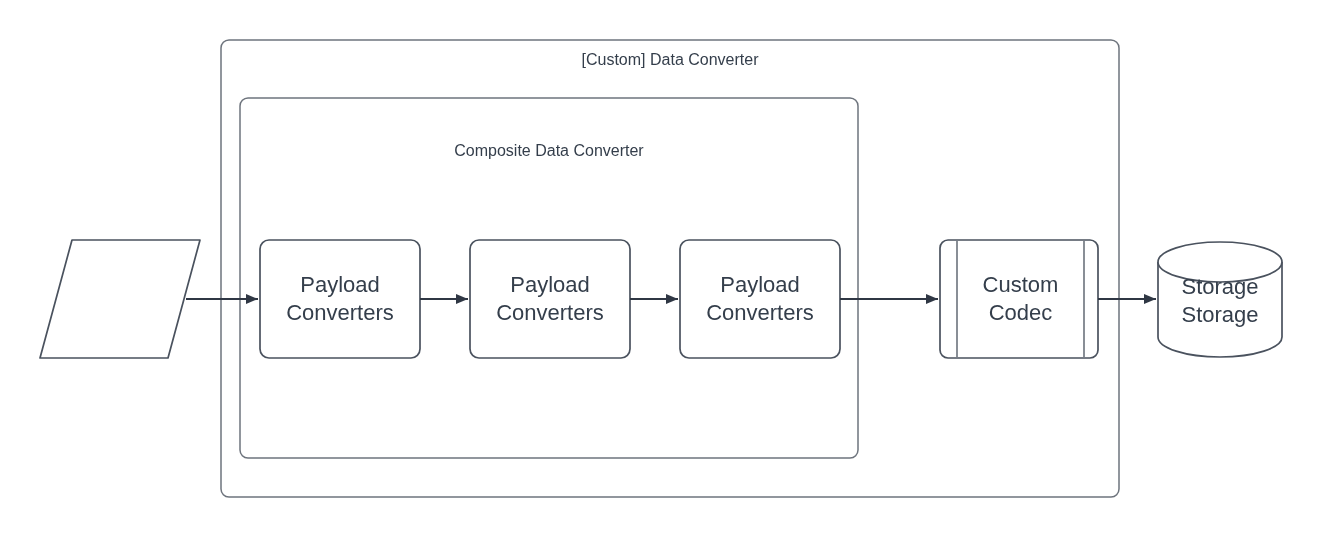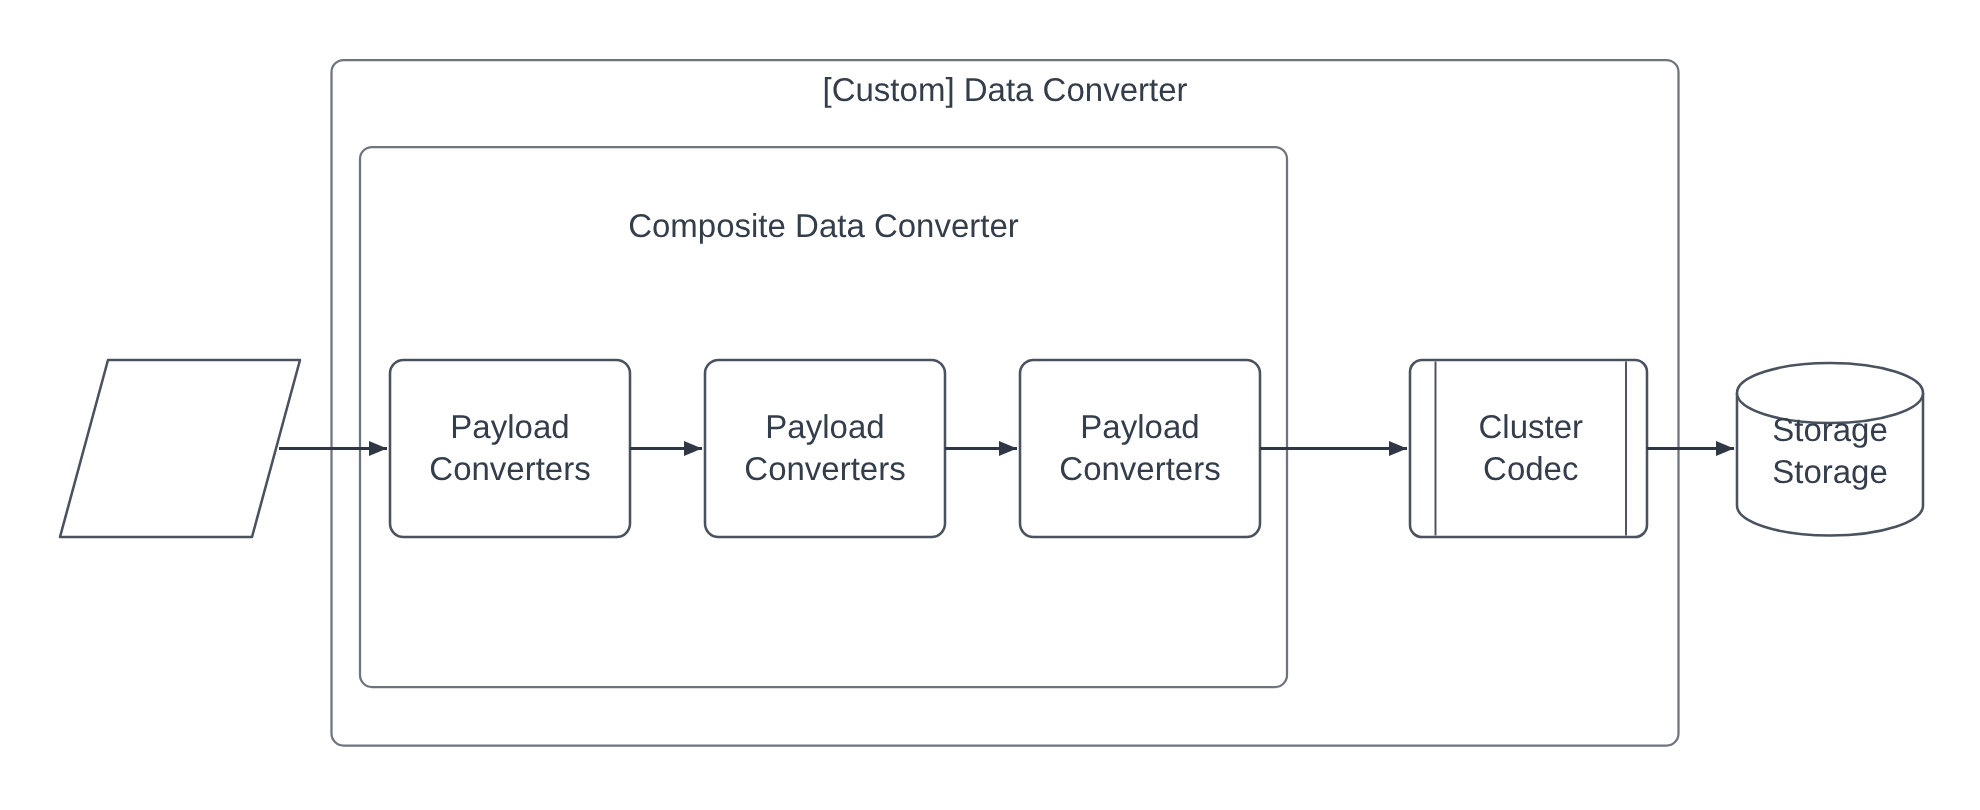--- a/index.html
+++ b/index.html
@@ -52,21 +52,21 @@
     text-align: center;
     color: var(--text);
     font-size: 22px;
     line-height: 28px;
   }
   .label span { display: inline-block; text-align: center; }
   .container-title {
     position: absolute;
     text-align: center;
     color: var(--text);
-    font-size: 22px;
+    font-size: 16px;
     line-height: 28px;
   }
 </style>
 </head>
 <body>
 
 <div class="stage">
 
   <svg width="1320" height="540" viewBox="0 0 1320 540">
     <defs>
@@ -114,20 +114,20 @@
 
   <div class="label" style="left:470px; top:240px; width:160px; height:118px;">
     <span style="max-width:150px;">Payload Converters</span>
   </div>
 
   <div class="label" style="left:680px; top:240px; width:160px; height:118px;">
     <span style="max-width:150px;">Payload Converters</span>
   </div>
 
   <div class="label" style="left:957px; top:240px; width:127px; height:118px;">
-    <span style="max-width:110px;">Cluster Codec</span>
+    <span style="max-width:110px;">Custom Codec</span>
   </div>
 
   <div class="label" style="left:1158px; top:244px; width:124px; height:113px;">
     <span style="max-width:110px;">Storage Storage</span>
   </div>
 
 </div>
 
 </body></html>

